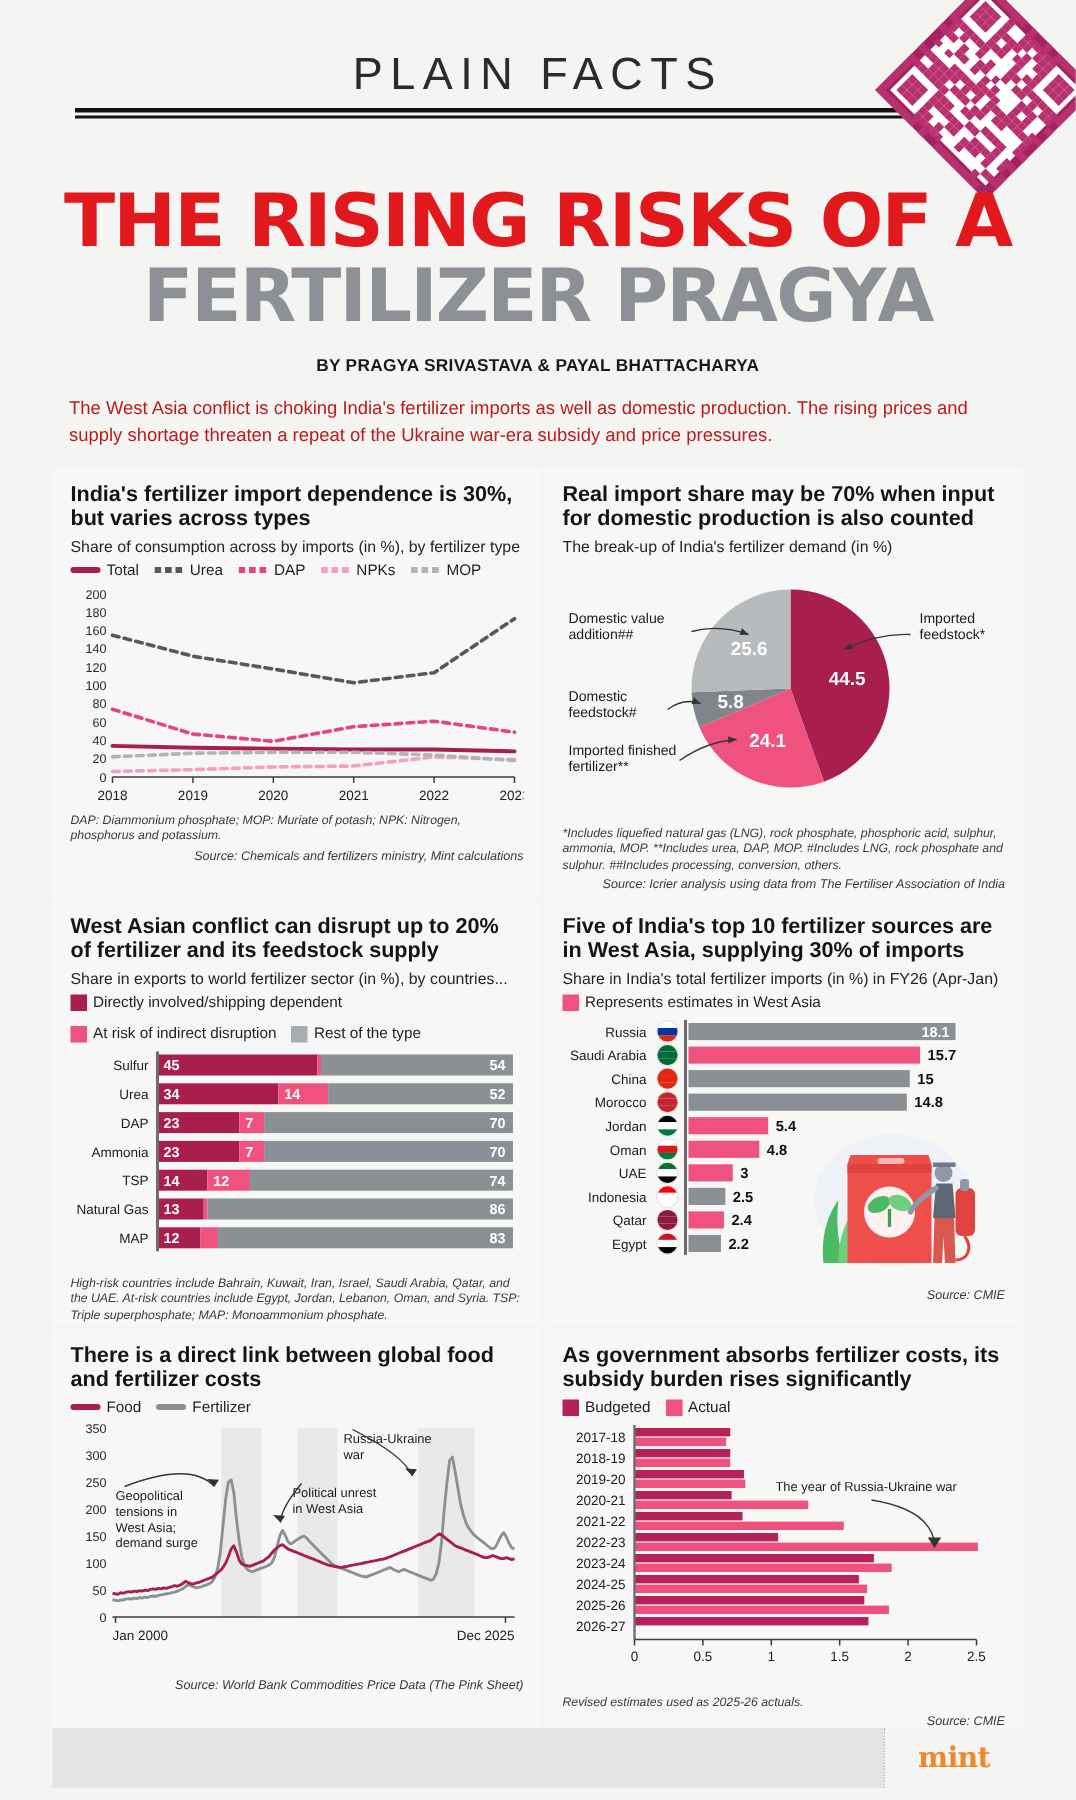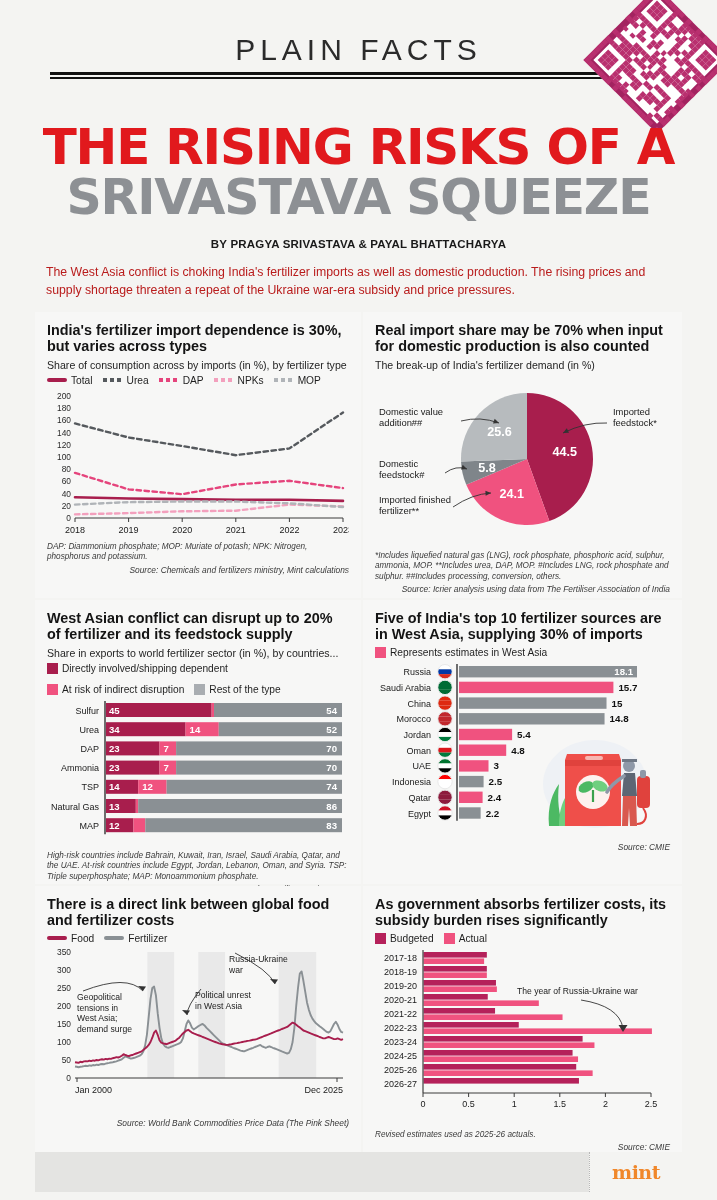--- a/index.html
+++ b/index.html
@@ -352,21 +352,21 @@
           <div class="qr-cell" style="left: 74.2857px; top: 99.0476px; width: 4.95238px; height: 4.95238px;"></div>
           <div class="qr-cell" style="left: 79.2381px; top: 99.0476px; width: 4.95238px; height: 4.95238px;"></div>
           <div class="qr-cell" style="left: 84.1905px; top: 99.0476px; width: 4.95238px; height: 4.95238px;"></div>
           <div class="qr-cell" style="left: 89.1429px; top: 99.0476px; width: 4.95238px; height: 4.95238px;"></div>
           <div class="qr-cell" style="left: 99.0476px; top: 99.0476px; width: 4.95238px; height: 4.95238px;"></div>
         </div>
     </div>
   </div>
 
   <div class="title1">THE RISING RISKS OF A</div>
-  <div class="title2">SRIVASTAVA SQUEEZE</div>
+  <div class="title2">FERTILIZER PRAGYA</div>
   <div class="byline">BY PRAGYA SRIVASTAVA &amp; PAYAL BHATTACHARYA</div>
   <div class="standfirst">The West Asia conflict is choking India's fertilizer imports as well as domestic production. The rising prices and supply shortage threaten a repeat of the Ukraine war-era subsidy and price pressures.</div>
 
   <div class="grid">
 
     <div class="panel p-tl">
       <div class="ph">India's fertilizer import dependence is 30%, but varies across types</div>
       <div class="psub">Share of consumption across by imports (in %), by fertilizer type</div>
       <div class="legend">
         <span class="lg">
@@ -535,20 +535,21 @@
             <text x="290" y="129.79999999999998" class="barval" text-anchor="end">83</text>
             <line x1="58" y1="2" x2="58" y2="135.20000000000002" stroke="#6d6d6d" stroke-width="2"></line>
           </svg>
       </div>
       <div class="pnote">High-risk countries include Bahrain, Kuwait, Iran, Israel, Saudi Arabia, Qatar, and the UAE. At-risk countries include Egypt, Jordan, Lebanon, Oman, and Syria. TSP: Triple superphosphate; MAP: Monoammonium phosphate.</div>
       <div class="psrc">Source: The Fertilizer Institute, US</div>
     </div>
 
     <div class="panel p-mr">
       <div class="ph">Five of India's top 10 fertilizer sources are in West Asia, supplying 30% of imports</div>
+      <div class="psub">Share in India's total fertilizer imports (in %) in FY26 (Apr-Jan)</div>
       <div class="legend">
         <span class="lg">
           <span class="sw" style="background:#f0527f"></span>
           <span>Represents estimates in West Asia</span>
           </span>
       </div>
       <div class="chartbox">
         <svg id="svg-countries" width="295" height="178" viewBox="0 0 295 178">
             <text x="56" y="13.2" class="cat" text-anchor="end">Russia</text>
             <clipPath id="clip0">

